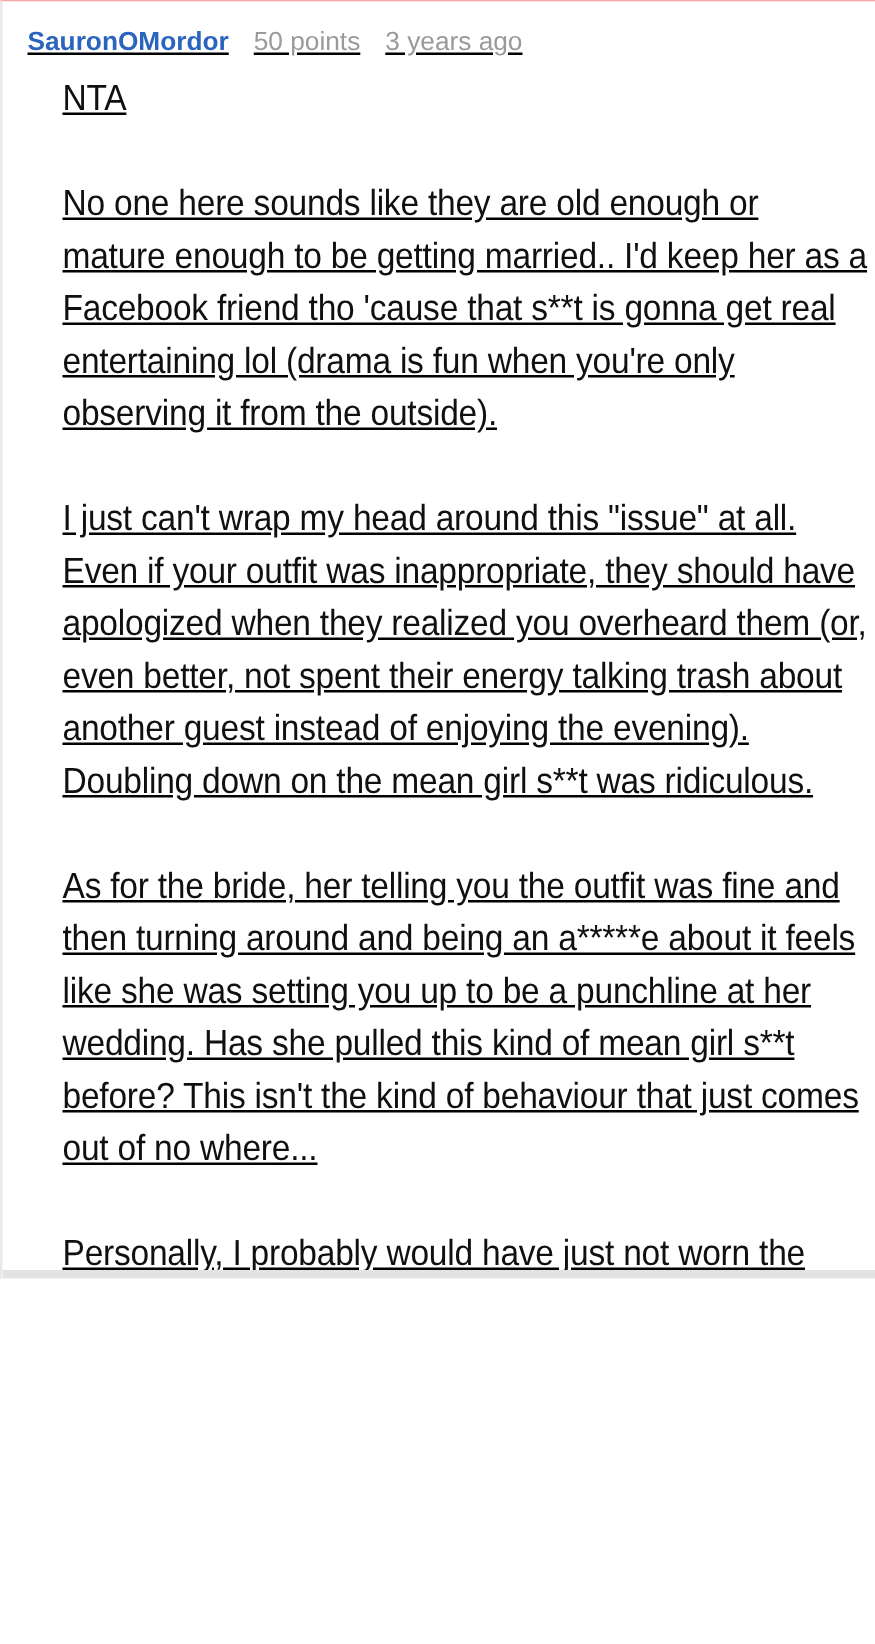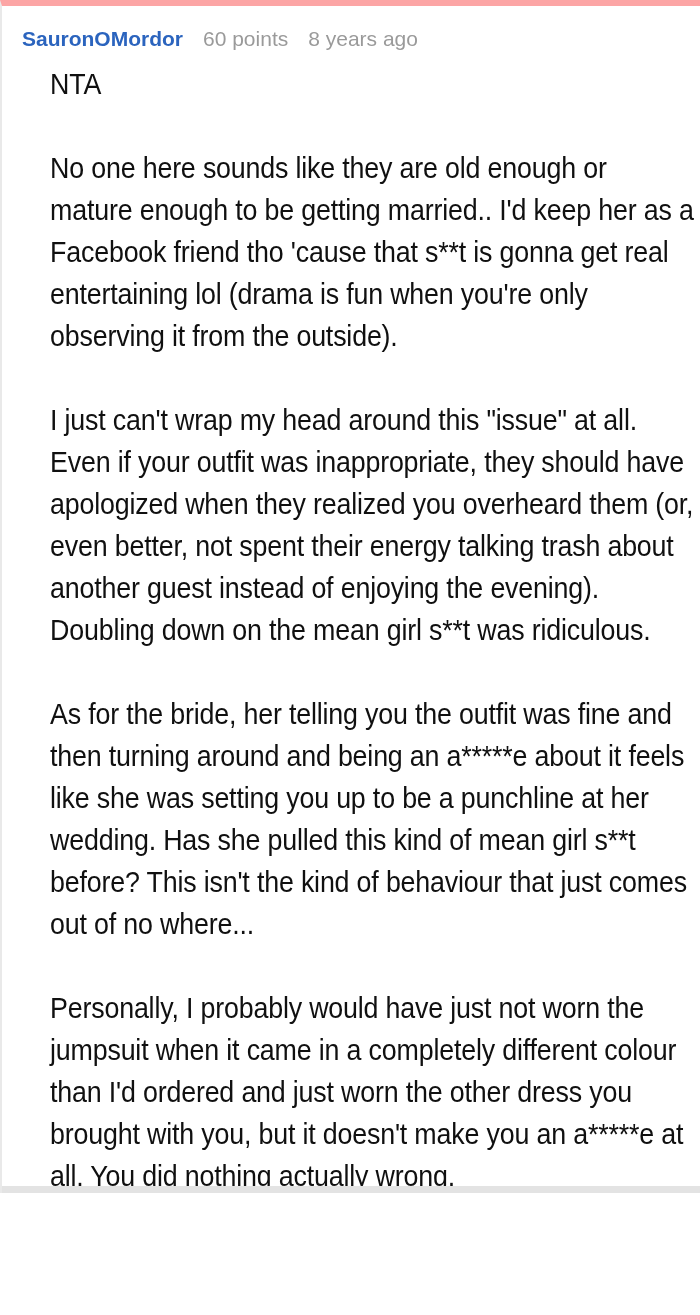--- a/index.html
+++ b/index.html
@@ -11,26 +11,27 @@
   }
   * { box-sizing: border-box; }
   html, body {
     margin: 0;
     padding: 0;
     background: #ffffff;
   }
   .card {
     position: relative;
     width: 700px;
-    height: 1193px;
+    height: 1023px;
     background: #ffffff;
     border-left: 2px solid var(--border-gray);
-    border-top: 6px solid #fca5a5;
+    border-top: 1px solid #fca5a5;
     overflow: hidden;
     font-family: "Liberation Sans", "DejaVu Sans", sans-serif;
+    text-decoration: underline;
   }
   .comment-header {
     display: flex;
     align-items: baseline;
     gap: 20px;
     padding: 19px 0 0 20px;
     line-height: 28px;
   }
   .username {
     font-size: 21px;
@@ -67,22 +68,22 @@
     height: 7px;
     background: var(--strip-gray);
   }
 </style>
 </head>
 <body>
 
 <div class="card">
   <div class="comment-header">
     <a href="#" class="username">SauronOMordor</a>
-    <span class="meta">60 points</span>
-    <span class="meta">8 years ago</span>
+    <span class="meta">50 points</span>
+    <span class="meta">3 years ago</span>
   </div>
 
   <div class="comment-body">
     <p>NTA</p>
     <p>No one here sounds like they are old enough or mature enough to be getting married.. I'd keep her as a Facebook friend tho 'cause that s**t is gonna get real entertaining lol (drama is fun when you're only observing it from the outside).</p>
     <p>I just can't wrap my head around this "issue" at all. Even if your outfit was inappropriate, they should have apologized when they realized you overheard them (or, even better, not spent their energy talking trash about another guest instead of enjoying the evening). Doubling down on the mean girl s**t was ridiculous.</p>
     <p>As for the bride, her telling you the outfit was fine and then turning around and being an a*****e about it feels like she was setting you up to be a punchline at her wedding. Has she pulled this kind of mean girl s**t before? This isn't the kind of behaviour that just comes out of no where...</p>
     <p>Personally, I probably would have just not worn the jumpsuit when it came in a completely different colour than I'd ordered and just worn the other dress you brought with you, but it doesn't make you an a*****e at all. You did nothing actually wrong.</p>
   </div>
 

